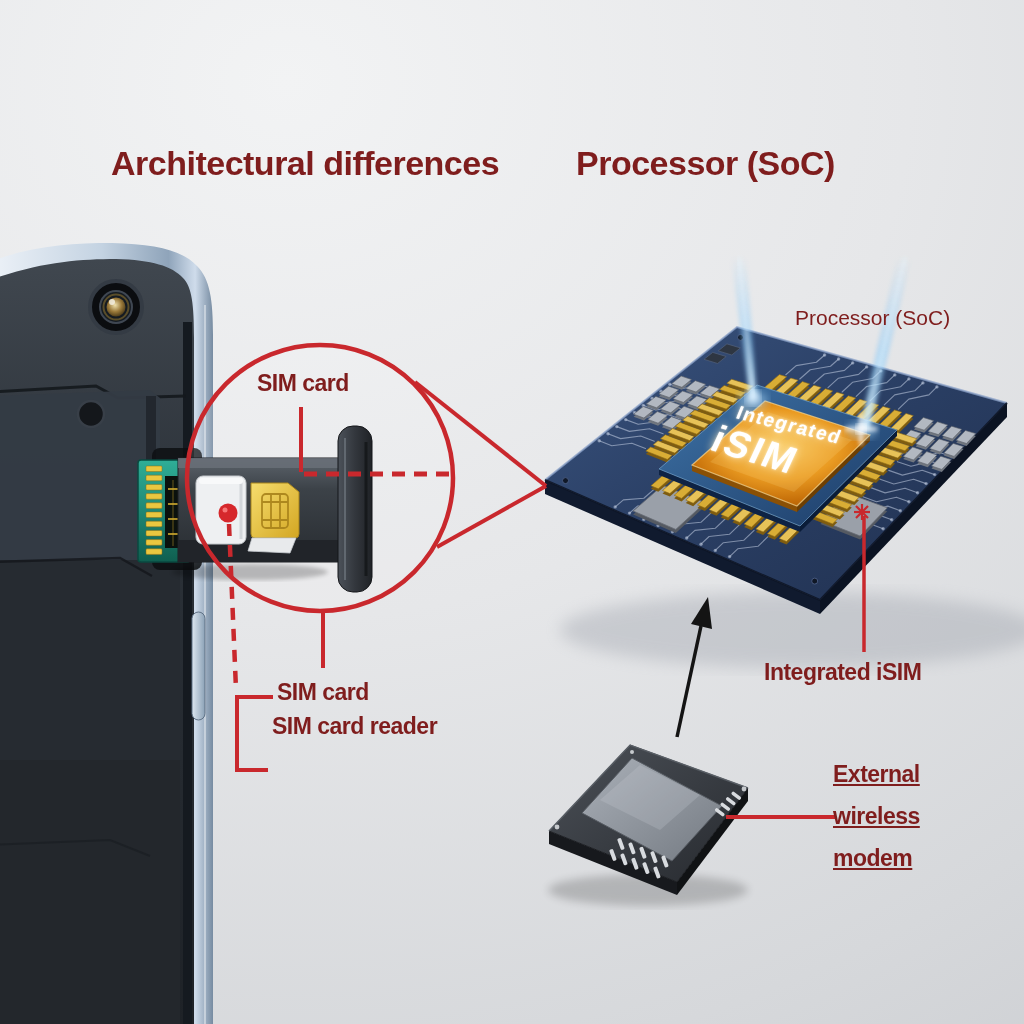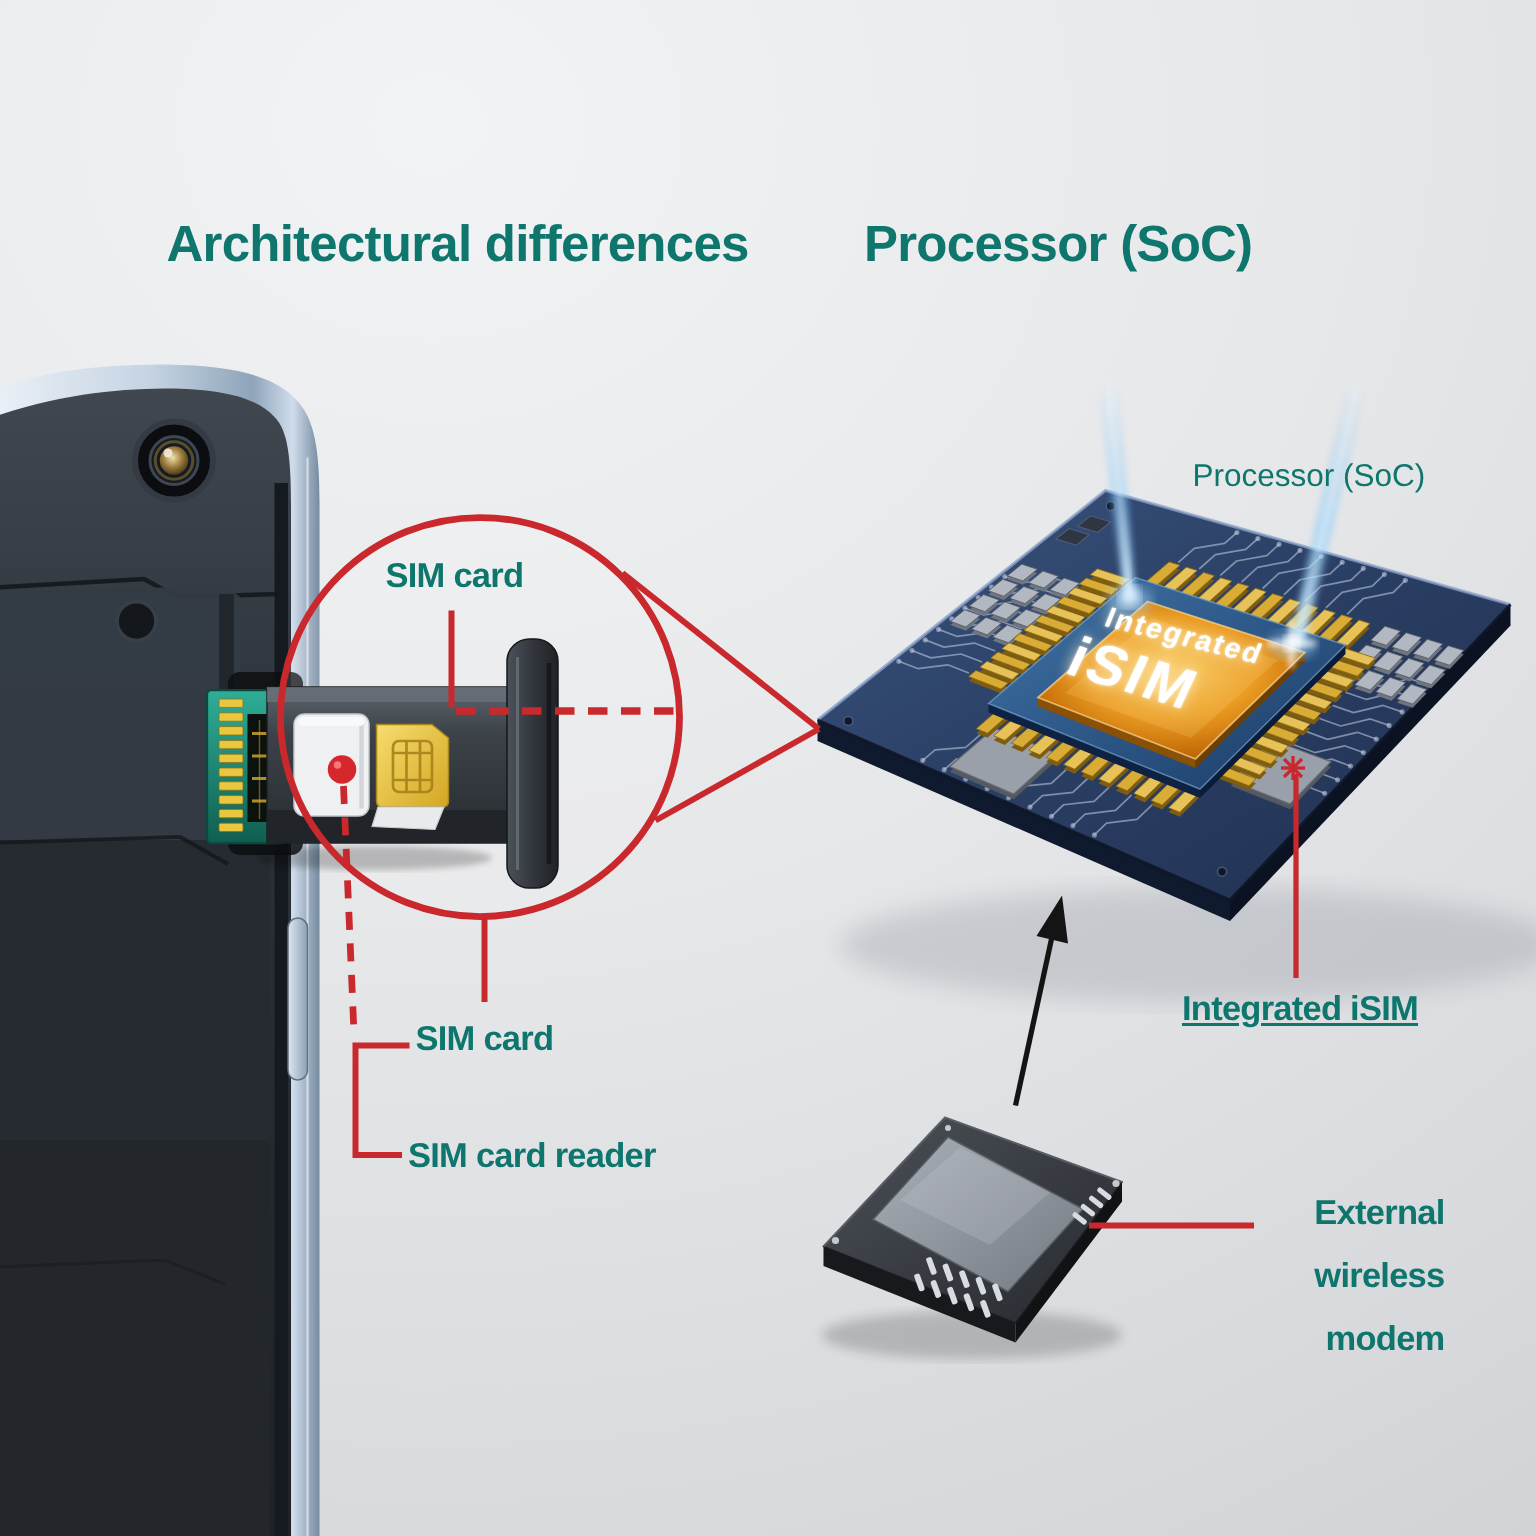--- a/index.html
+++ b/index.html
@@ -4,38 +4,38 @@
 <style>
   html,body{margin:0;padding:0;}
   body{
     width:1024px;height:1024px;overflow:hidden;position:relative;
     background: radial-gradient(145% 125% at 28% 8%, #f2f3f4 0%, #e6e7e9 42%, #d6d8db 78%, #cbcdd1 100%);
     font-family:"Liberation Sans", sans-serif;
   }
   #scene{position:absolute;left:0;top:0;}
   .lbl{
     position:absolute;font-family:"Liberation Sans",sans-serif;font-weight:700;
-    color:#0f766e;white-space:nowrap;letter-spacing:-0.5px;line-height:1.05;
+    color:#7f1d1d;white-space:nowrap;letter-spacing:-0.5px;line-height:1.05;
   }
   .title{font-size:34px;}
   .anno{font-size:23px;}
   .small{font-size:21px;font-weight:500;letter-spacing:0;}
   .die-word{color:#ffffff;transform-origin:0 0;
     text-shadow:0 0 9px rgba(255,236,190,.95),0 0 2px rgba(255,255,255,.85);}
   #die-word-top{left:741px;top:403px;font-size:19px;letter-spacing:1.5px;transform:rotate(14deg) skewX(-8deg);}
   #die-word-bottom{left:722px;top:420px;font-size:38px;letter-spacing:2px;transform:rotate(17deg) skewX(-8deg);}
   #title-left{left:111px;top:146px;}
   #title-right{left:576px;top:146px;}
   #lbl-magnifier{left:257px;top:371px;}
   #lbl-proc-small{left:795px;top:307px;}
   #lbl-sim-card{left:277px;top:680px;}
-  #lbl-reader{left:272px;top:752px;line-height:37px;}
+  #lbl-reader{left:272px;top:708px;line-height:37px;}
   #lbl-reader .l2{margin-left:11px;}
-  #lbl-isim{left:788px;top:660px;text-decoration:underline;}
-  #lbl-modem{left:833px;top:787px;width:130px;text-align:right;line-height:42px;}
+  #lbl-isim{left:764px;top:660px;}
+  #lbl-modem{left:833px;top:753px;width:130px;text-align:left;line-height:42px;text-decoration:underline;}
   #lbl-reader span,#lbl-modem span{display:block;}
 </style>
 </head>
 <body>
 
 <svg id="scene" width="1024" height="1024" viewBox="0 0 1024 1024">
   <defs>
     <linearGradient id="gFrame" x1="0" y1="0" x2="1" y2="0">
       <stop offset="0" stop-color="#edf2f8"></stop>
         <stop offset="0.5" stop-color="#c4d3e2"></stop>

